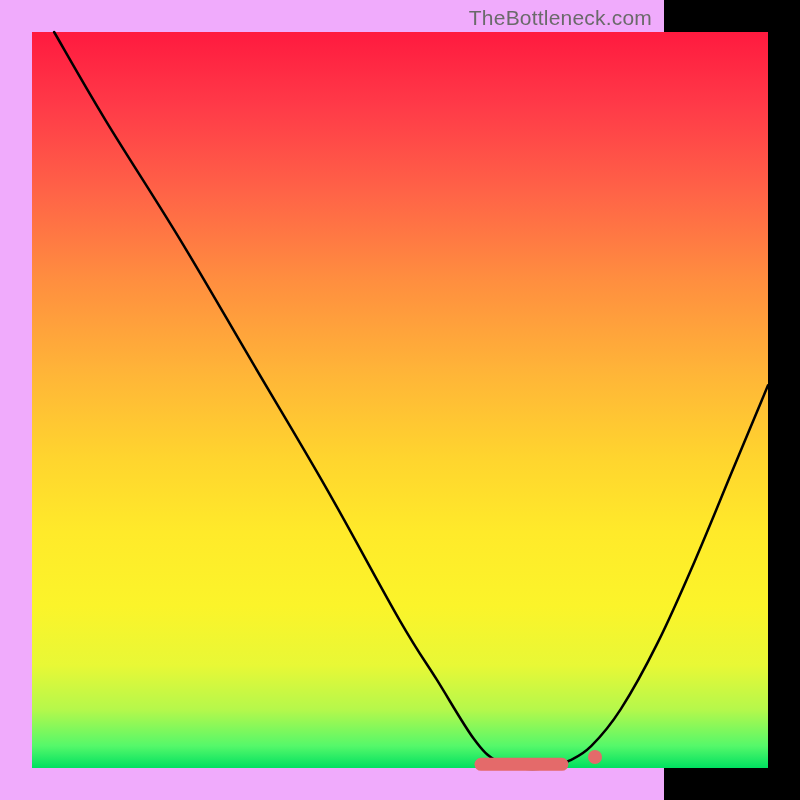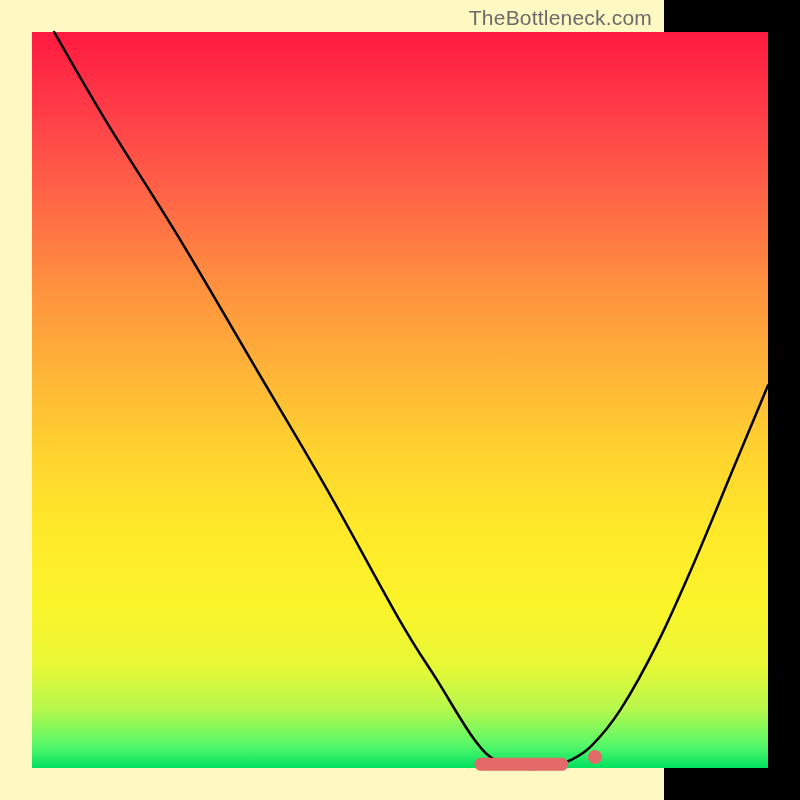--- a/index.html
+++ b/index.html
@@ -8,21 +8,21 @@
     width: 800px;
     height: 800px;
     overflow: hidden;
     background: #000;
     font-family: Arial, Helvetica, sans-serif;
   }
   .frame {
     position: relative;
     width: 664px;
     height: 800px;
-    background: #fef9c3;
+    background: #f0abfc;
   }
   .plot {
     position: absolute;
     left: 32px;
     top: 32px;
     width: 736px;
     height: 736px;
     background: linear-gradient(to bottom,
       #ff1a3f 0%,
       #ff3a48 10%,

